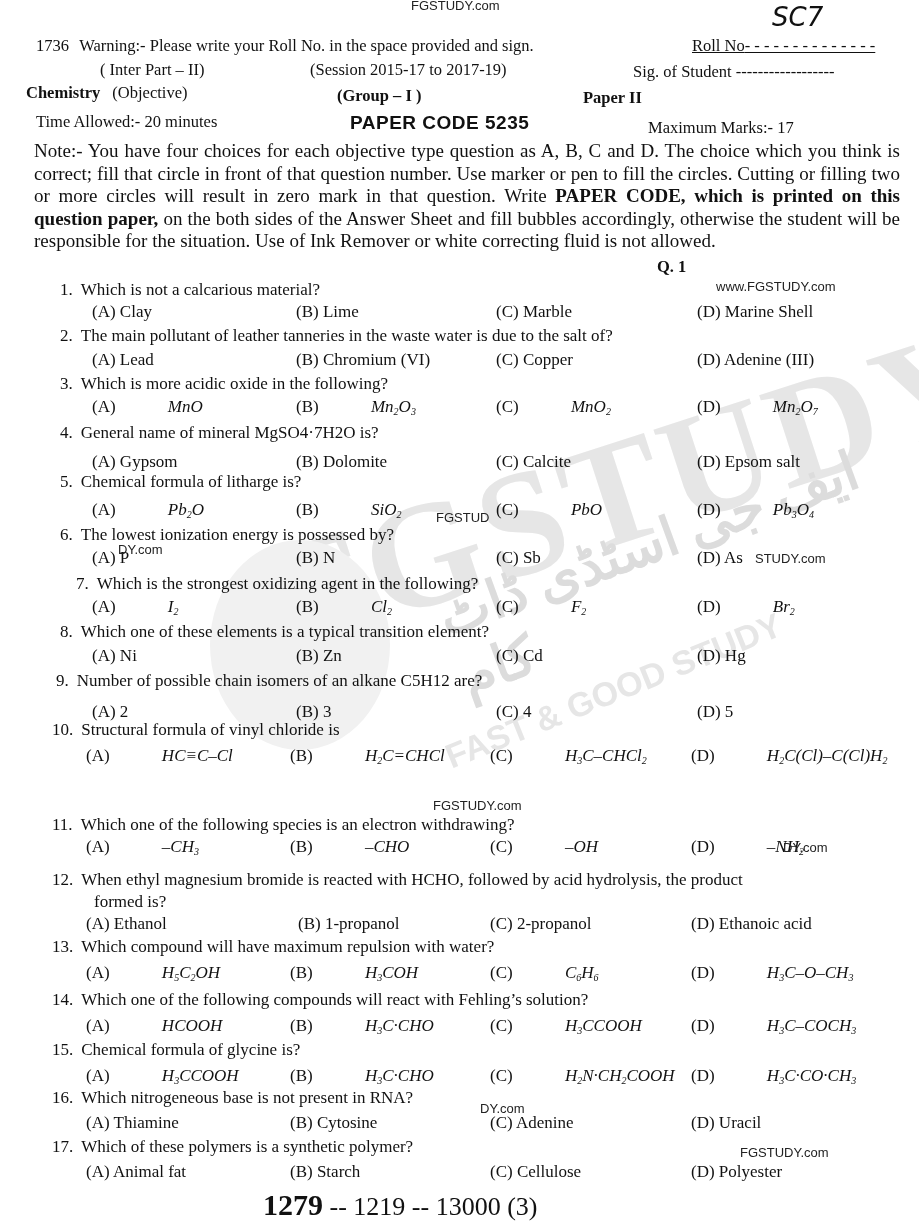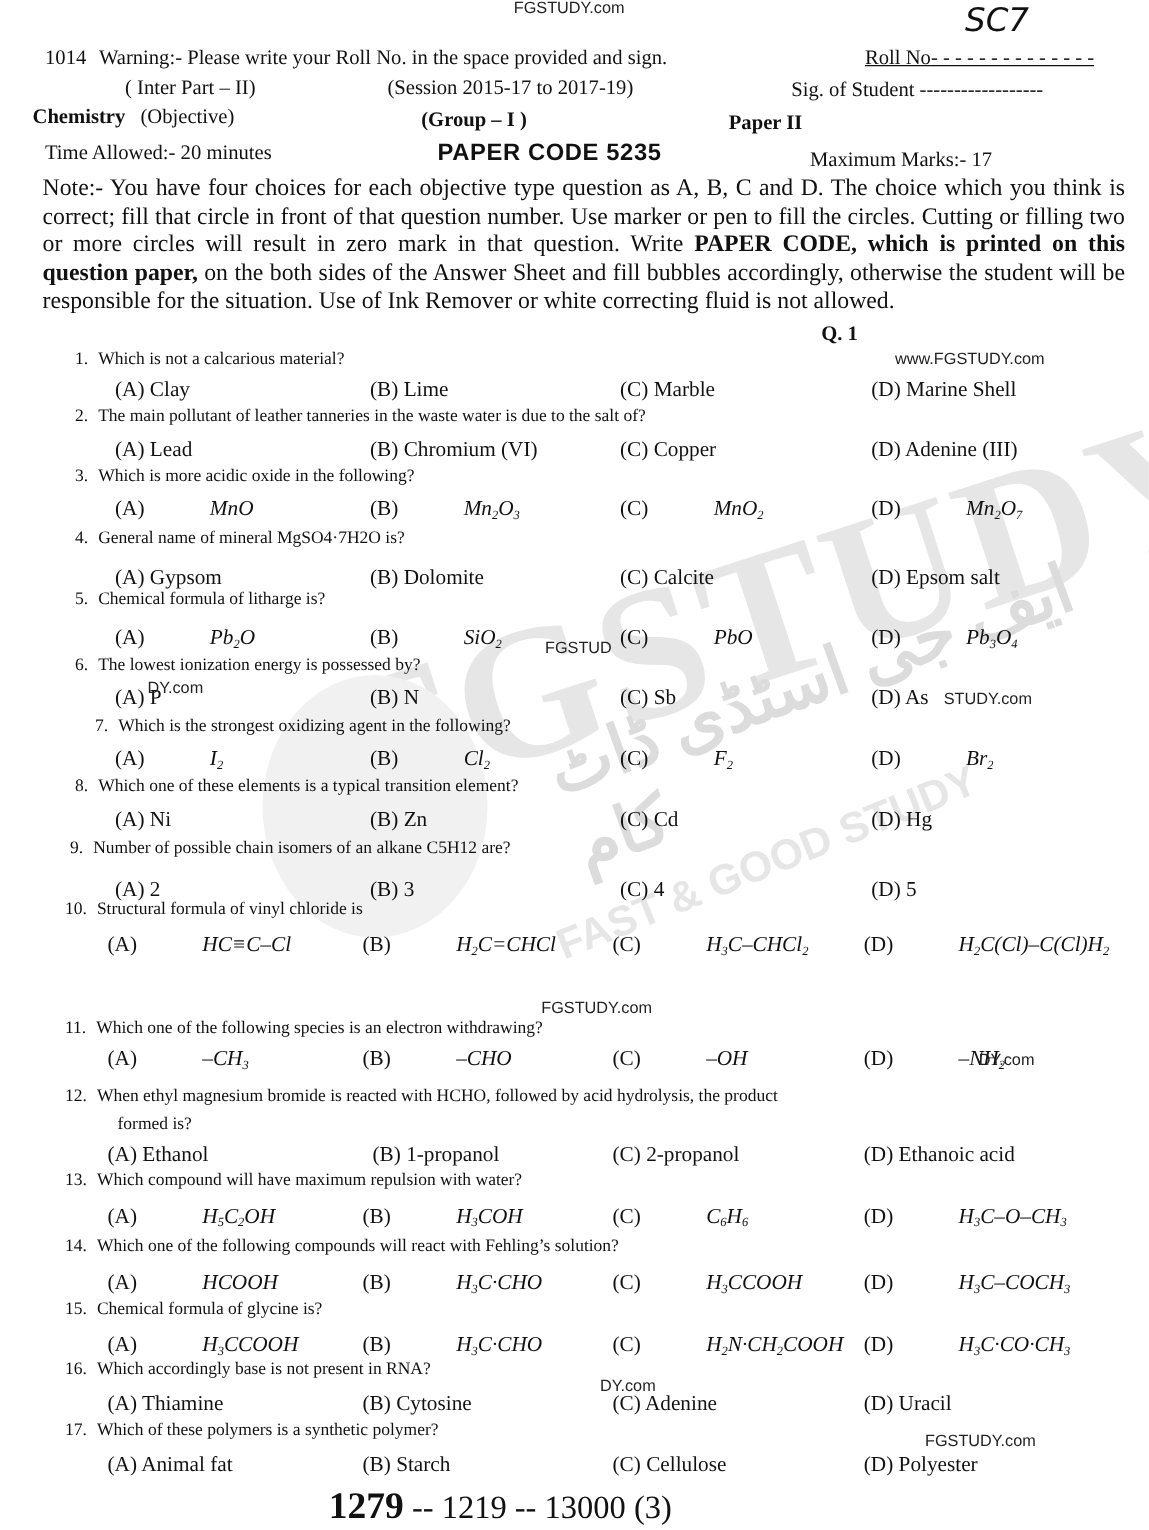--- a/index.html
+++ b/index.html
@@ -4,21 +4,21 @@
 <style>
   html, body { margin:0; padding:0; background:#fff; }
   body { width:919px; height:1224px; position:relative; overflow:hidden;
          font-family:"Liberation Serif", "DejaVu Serif", serif; color:#111; }
   .abs { position:absolute; white-space:nowrap; }
   .wm-top { font-family:"Liberation Sans", sans-serif; font-size:13px; color:#222; }
   .hdr { font-size:16.5px; }
   .bold { font-weight:bold; }
   .papercode { font-family:"Liberation Sans", sans-serif; font-weight:900; font-size:19px; letter-spacing:0.5px; }
   .note { position:absolute; left:34px; top:140px; width:866px; font-size:19px; line-height:22.5px; text-align:justify; }
-  .q { font-size:14px; }
+  .q { font-size:17px; }
   .opt { font-size:17px; }
   .chem { font-style:italic; font-family:"Liberation Serif", serif;margin-left:48px; }
   sub { font-size:10px; vertical-align:-3px; line-height:0; }
   .small-wm { font-family:"Liberation Sans", sans-serif; font-size:13px; color:#222; }
   .sig { font-family:"DejaVu Sans", sans-serif; font-size:26px; font-style:italic; font-weight:300; }
   .footer { font-size:26px; }
   .footer b { font-size:30px; }
   .watermark { position:absolute; color:#e6e6e6; font-family:"Liberation Serif", serif; font-weight:bold; pointer-events:none; }
   .dashes { letter-spacing:0px; }
 </style>
@@ -26,21 +26,21 @@
 <body>
 
 <div class="watermark" style="left:250px; top:520px; font-size:150px; transform:rotate(-18deg); transform-origin:left top; letter-spacing:4px;">FGSTUDY</div>
 <div class="watermark" style="left:440px; top:740px; font-size:34px; transform:rotate(-22deg); transform-origin:left top; font-family:'Liberation Sans',sans-serif;">FAST &amp; GOOD STUDY</div>
 <div class="watermark" style="left:430px; top:590px; font-size:54px; transform:rotate(-20deg); transform-origin:left top; color:#dcdcdc;">ایف جی اسٹڈی ڈاٹ کام</div>
 <div class="watermark" style="left:210px; top:540px; width:180px; height:210px; border-radius:50%; background:#f1f1f1;"></div>
 
 <div class="abs wm-top" style="left:411px; top:-2px;">FGSTUDY.com</div>
 
 <div class="abs hdr" style="left:36px; top:36px;">
-  <span>1014</span>
+  <span>1736</span>
   <span style="margin-left:6px;">Warning:- Please write your Roll No. in the space provided and sign.</span>
 </div>
 <div class="abs sig" style="left:772px; top:2px;">SC7</div>
 <div class="abs hdr" style="left:692px; top:36px;text-decoration:underline;">
   <span>Roll No</span><span class="dashes">- - - - - - - - - - - - - -</span>
 </div>
 
 <div class="abs hdr" style="left:100px; top:60px;">( Inter Part – II)</div>
 <div class="abs hdr" style="left:310px; top:60px;">(Session  2015-17 to 2017-19)</div>
 <div class="abs hdr" style="left:633px; top:62px;">
@@ -134,21 +134,21 @@
     <div class="abs q" style="left: 52px; top: 990px;"><span style="margin-right: 8px;">14.</span><span>Which one of the following compounds will react with Fehling’s solution?</span></div>
     <div class="abs opt" style="left: 86px; top: 1016px;"><span>(A)</span> <span class="chem">HCOOH</span></div>
     <div class="abs opt" style="left: 290px; top: 1016px;"><span>(B)</span> <span class="chem">H<sub>3</sub>C·CHO</span></div>
     <div class="abs opt" style="left: 490px; top: 1016px;"><span>(C)</span> <span class="chem">H<sub>3</sub>CCOOH</span></div>
     <div class="abs opt" style="left: 691px; top: 1016px;"><span>(D)</span> <span class="chem">H<sub>3</sub>C–COCH<sub>3</sub></span></div>
     <div class="abs q" style="left: 52px; top: 1040px;"><span style="margin-right: 8px;">15.</span><span>Chemical formula of glycine is?</span></div>
     <div class="abs opt" style="left: 86px; top: 1066px;"><span>(A)</span> <span class="chem">H<sub>3</sub>CCOOH</span></div>
     <div class="abs opt" style="left: 290px; top: 1066px;"><span>(B)</span> <span class="chem">H<sub>3</sub>C·CHO</span></div>
     <div class="abs opt" style="left: 490px; top: 1066px;"><span>(C)</span> <span class="chem">H<sub>2</sub>N·CH<sub>2</sub>COOH</span></div>
     <div class="abs opt" style="left: 691px; top: 1066px;"><span>(D)</span> <span class="chem">H<sub>3</sub>C·CO·CH<sub>3</sub></span></div>
-    <div class="abs q" style="left: 52px; top: 1088px;"><span style="margin-right: 8px;">16.</span><span>Which accordingly base is not present in RNA?</span></div>
+    <div class="abs q" style="left: 52px; top: 1088px;"><span style="margin-right: 8px;">16.</span><span>Which nitrogeneous base is not present in RNA?</span></div>
     <div class="abs opt" style="left: 86px; top: 1113px;">(A) Thiamine</div>
     <div class="abs opt" style="left: 290px; top: 1113px;">(B) Cytosine</div>
     <div class="abs opt" style="left: 490px; top: 1113px;">(C) Adenine</div>
     <div class="abs opt" style="left: 691px; top: 1113px;">(D) Uracil</div>
     <div class="abs q" style="left: 52px; top: 1137px;"><span style="margin-right: 8px;">17.</span><span>Which of these polymers is a synthetic polymer?</span></div>
     <div class="abs opt" style="left: 86px; top: 1162px;">(A) Animal fat</div>
     <div class="abs opt" style="left: 290px; top: 1162px;">(B) Starch</div>
     <div class="abs opt" style="left: 490px; top: 1162px;">(C) Cellulose</div>
     <div class="abs opt" style="left: 691px; top: 1162px;">(D) Polyester</div>
   </div>

